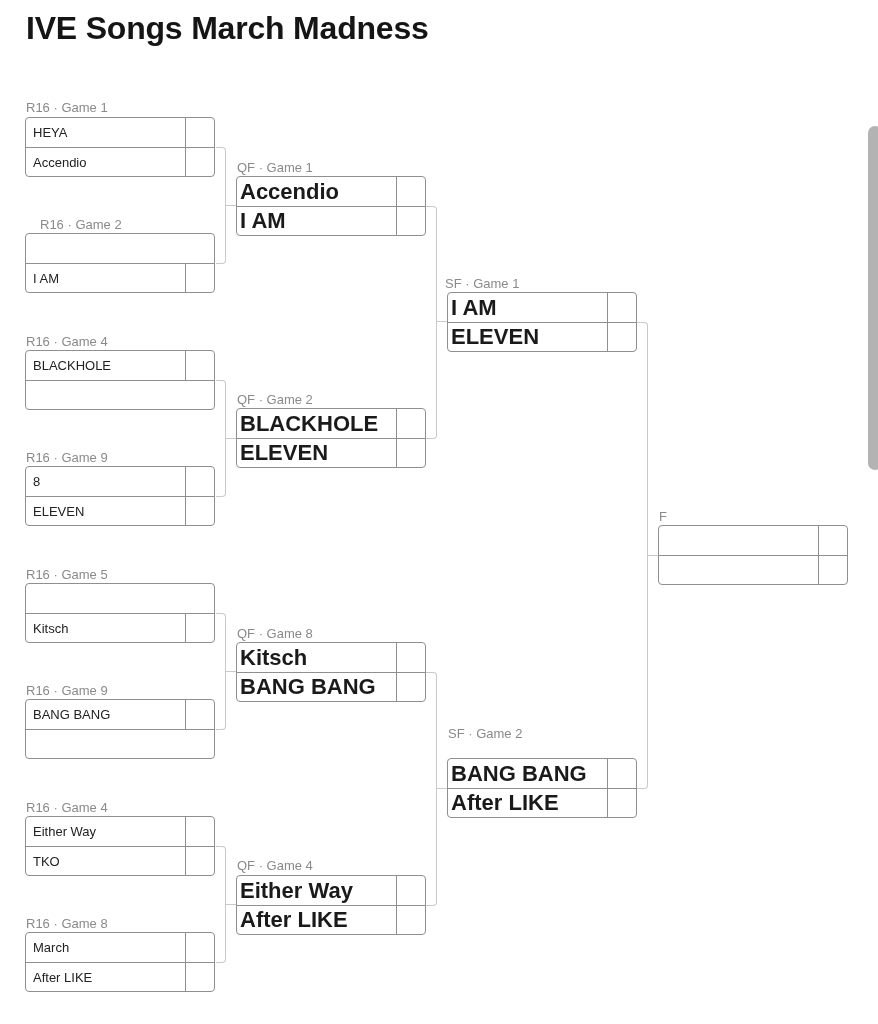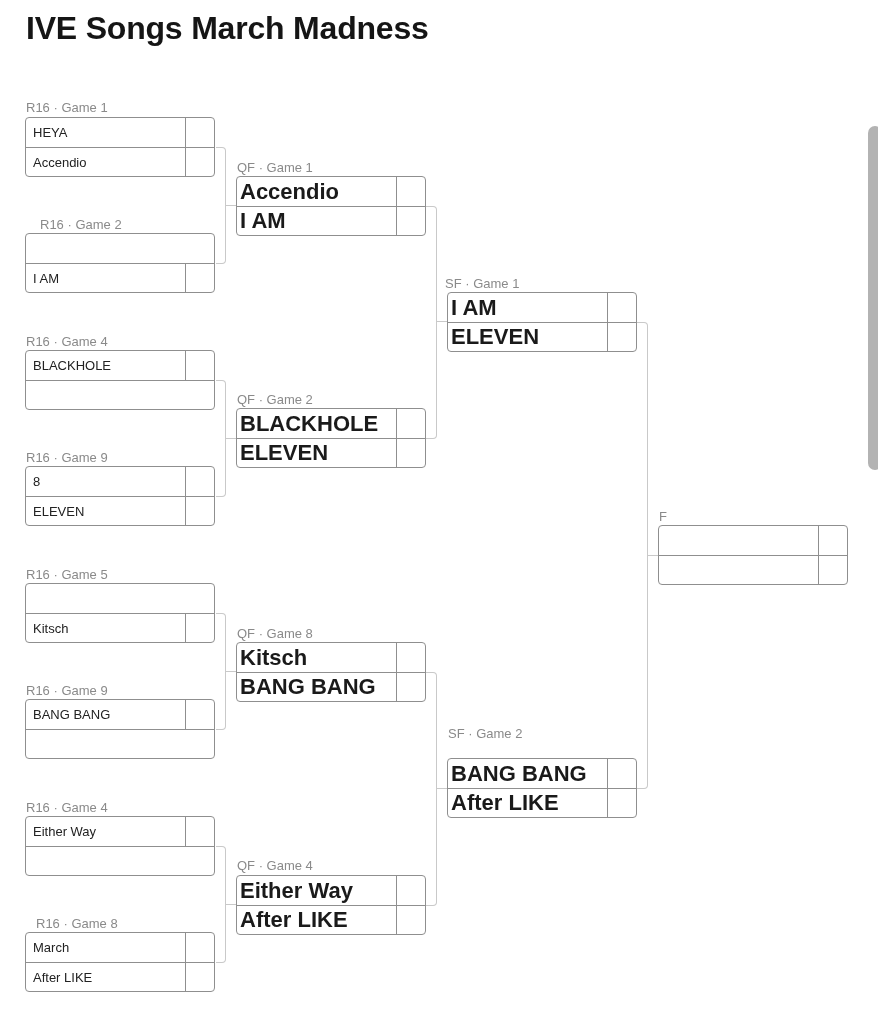--- a/index.html
+++ b/index.html
@@ -105,25 +105,26 @@
     </div>
 </div>
 
 <div class="game-label" style="left:26px;top:800px">R16 · Game 4</div>
 <div class="match r16" style="left:25px;top:816px">
   <div class="row r0">
       <div class="team">Either Way</div>
       <div class="score"></div>
     </div>
   <div class="row r1">
-      <div class="score"></div>
-    </div>
-</div>
-
-<div class="game-label" style="left:36px;top:916px">R16 · Game 8</div>
+      <div class="team">TKO</div>
+      <div class="score"></div>
+    </div>
+</div>
+
+<div class="game-label" style="left:26px;top:916px">R16 · Game 8</div>
 <div class="match r16" style="left:25px;top:932px">
   <div class="row r0">
       <div class="team">March</div>
       <div class="score"></div>
     </div>
   <div class="row r1">
       <div class="team">After LIKE</div>
       <div class="score"></div>
     </div>
 </div>

